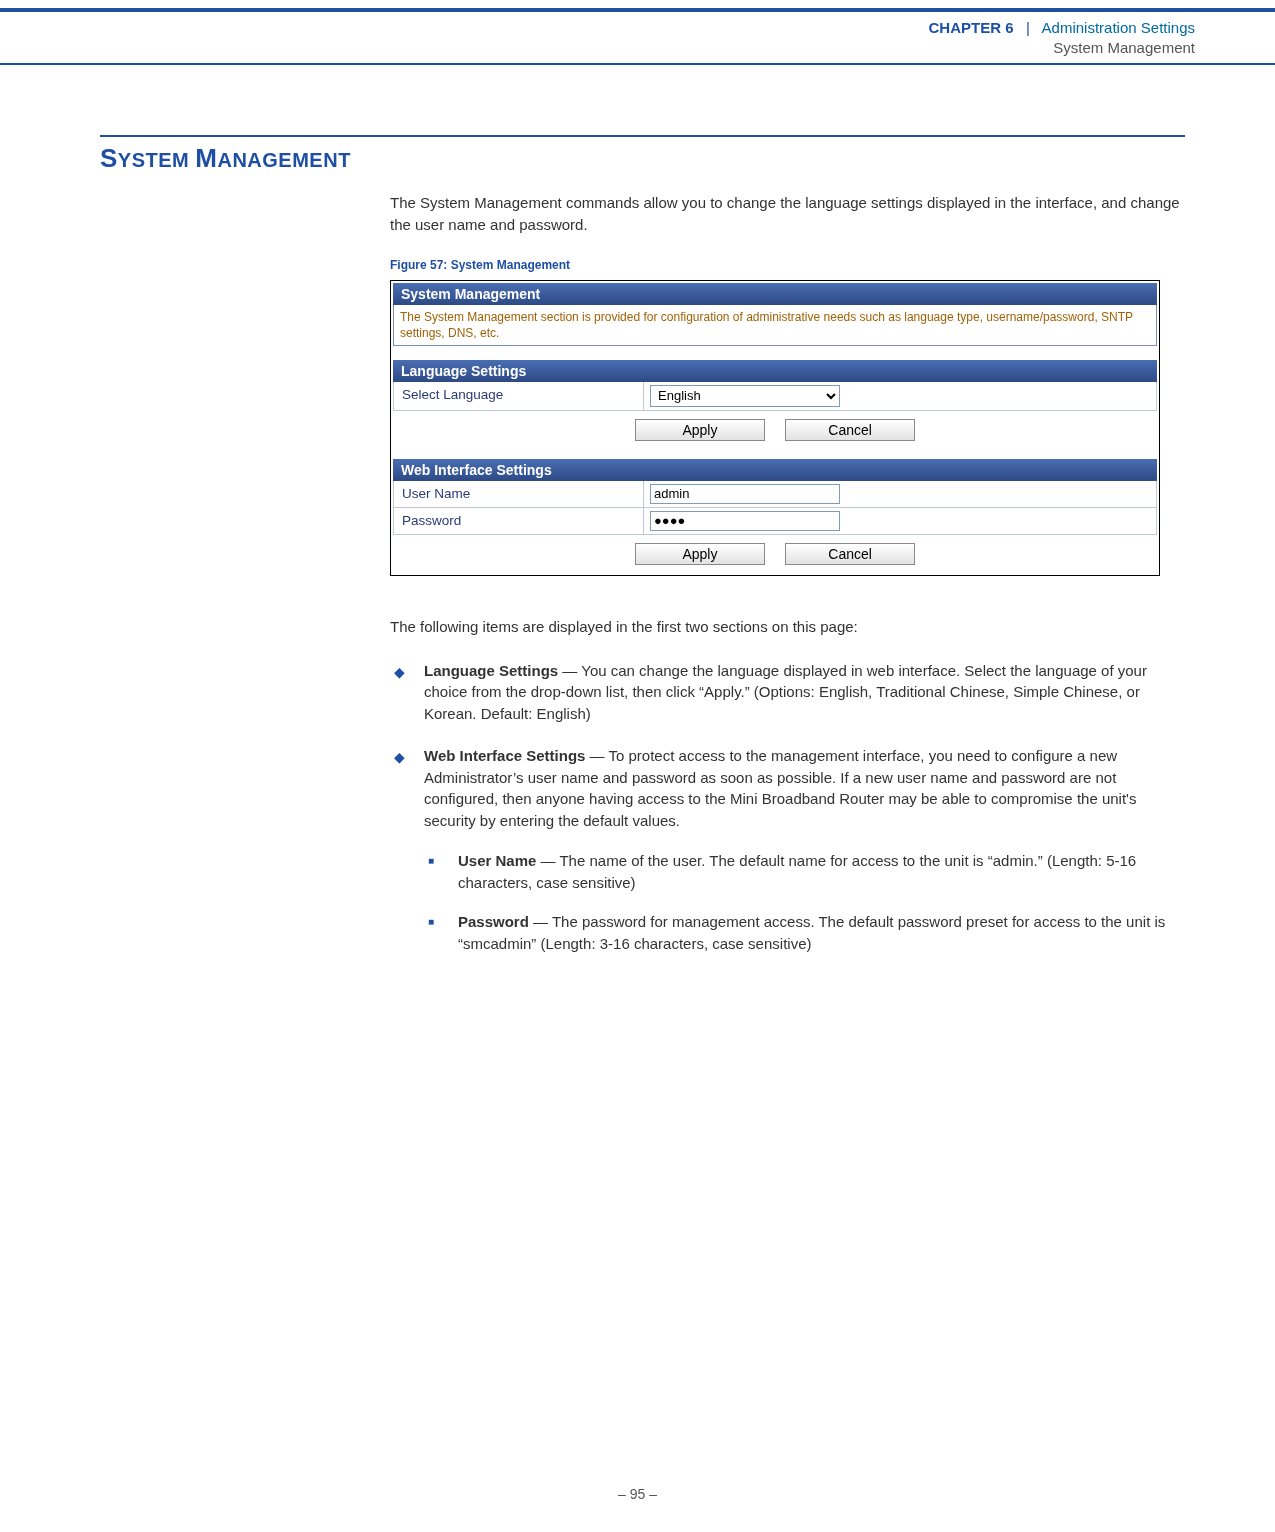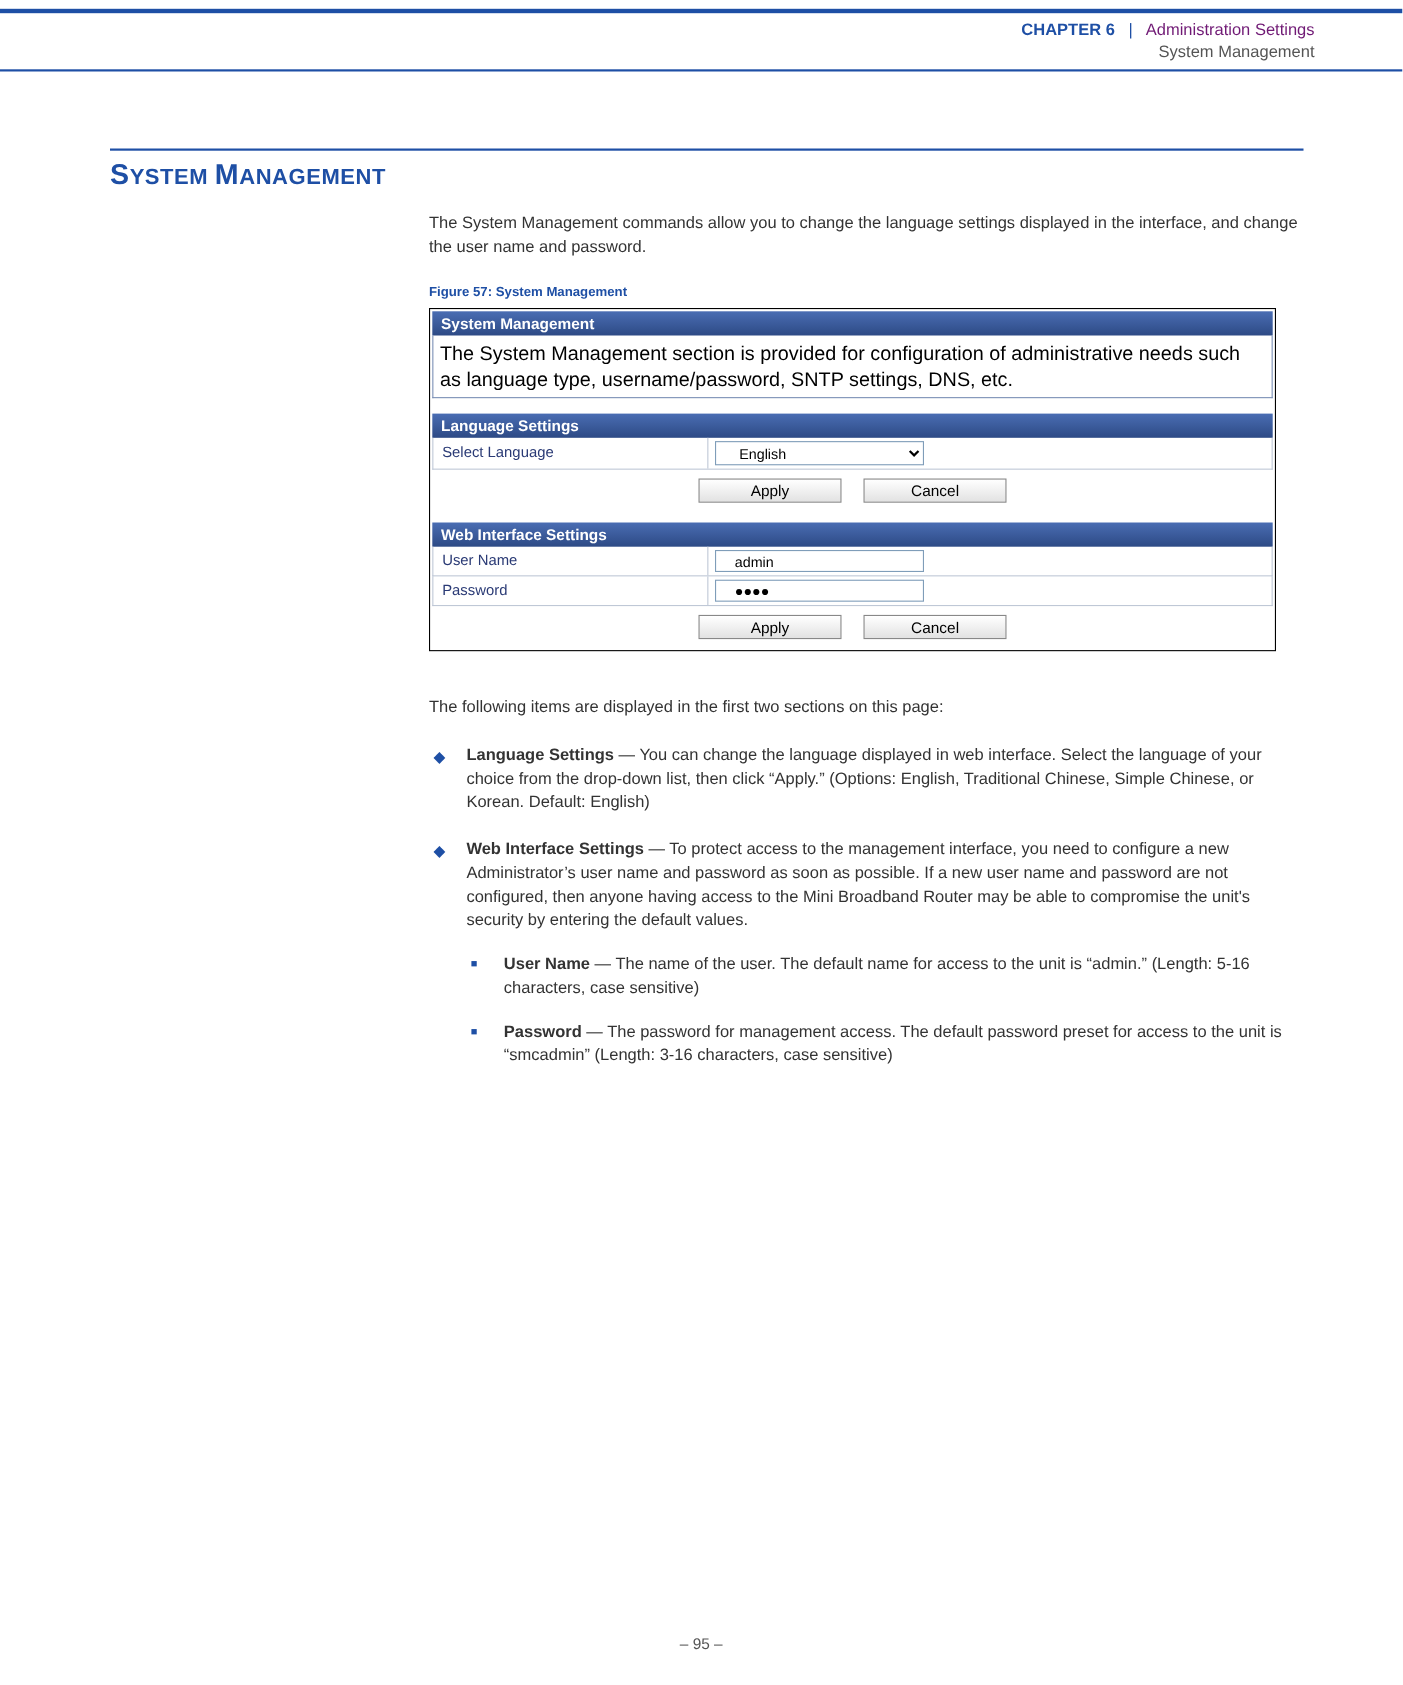--- a/index.html
+++ b/index.html
@@ -18,21 +18,21 @@
       margin-top: 8px;
     }
     .header-block {
       text-align: right;
       padding: 6px 80px 6px 0;
       font-size: 15px;
       line-height: 1.3;
     }
     .header-chapter { color: #1e4fa5; font-weight: bold; }
     .header-sep { color: #1e4fa5; }
-    .header-section { color: #701a75; }
+    .header-section { color: #0369a1; }
     .header-sub { color: #555; display: block; }
     .header-bottom-rule {
       height: 2px;
       background: #1e4fa5;
       margin-bottom: 70px;
     }
     .content {
       padding: 0 90px 0 100px;
     }
     .section-rule {
@@ -74,22 +74,22 @@
       color: #fff;
       font-weight: bold;
       font-size: 14px;
       padding: 3px 8px;
       font-family: Arial, sans-serif;
     }
     .panel-desc {
       border: 1px solid #7a8fb5;
       border-top: none;
       padding: 4px 6px;
-      font-size: 18px;
-      color: #000000;
+      font-size: 12px;
+      color: #a16207;
       font-family: Arial, sans-serif;
       line-height: 1.35;
       margin-bottom: 14px;
     }
     .subpanel {
       margin-bottom: 14px;
     }
     .subpanel-title {
       background: linear-gradient(#4a6db3, #2d4a85);
       color: #fff;
@@ -113,21 +113,21 @@
       border-right: 1px solid #bfc8d6;
     }
     .form-input-cell {
       flex: 1;
       padding: 3px 6px;
     }
     select.fake, input.fake {
       font-family: Arial, sans-serif;
       font-size: 13px;
       border: 1px solid #7f9db9;
-      padding: 1px 17px;
+      padding: 1px 3px;
       background: #fff;
     }
     select.fake { width: 190px; height: 22px; color: #000; }
     input.fake { width: 190px; height: 20px; }
     .button-row {
       text-align: center;
       padding: 8px 0 4px 0;
     }
     .app-btn {
       display: inline-block;

